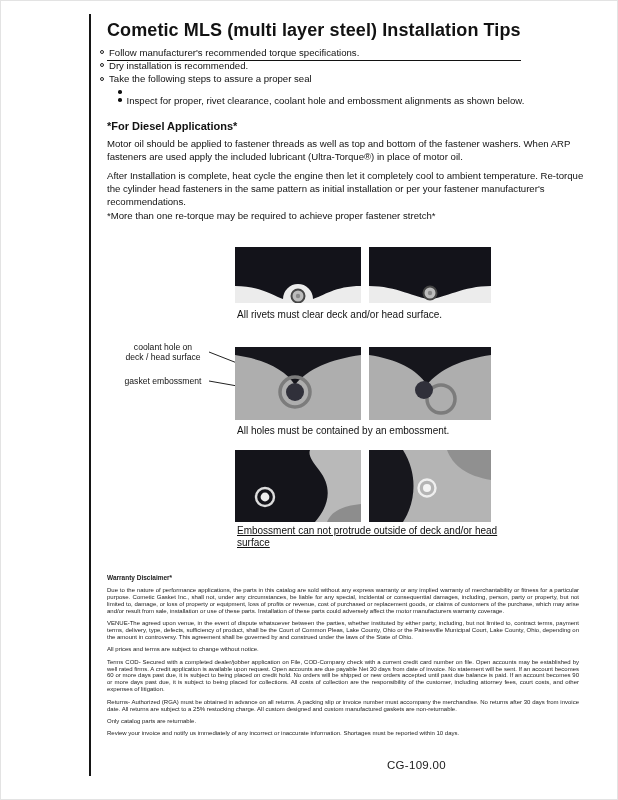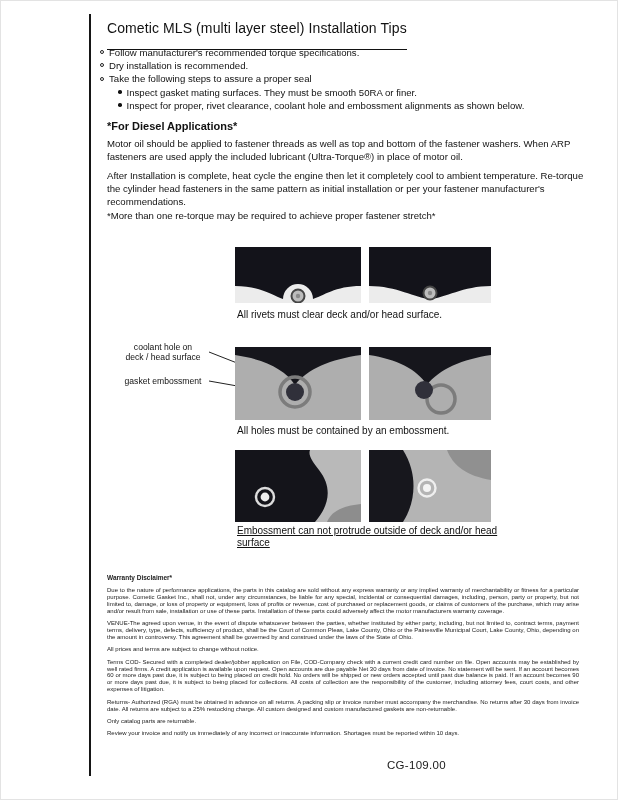--- a/index.html
+++ b/index.html
@@ -4,22 +4,22 @@
 <style>
   * { margin:0; padding:0; box-sizing:border-box; }
   html,body { background:#ffffff; }
   .page {
     position:relative; width:618px; height:800px; background:#ffffff;
     font-family:"Liberation Sans", sans-serif; color:#121212; overflow:hidden;
     border:1px solid #e3e3e3;
   }
   .left-rule { position:absolute; left:88px; top:13px; width:2px; height:762px; background:#161616; }
   .title {
-    position:absolute; left:106px; top:19px; font-size:14px; font-weight:normal;
-    padding-bottom:13px; border-bottom:1.6px solid #121212; letter-spacing:.1px;
+    position:absolute; left:106px; top:19px; font-size:18px; font-weight:bold;
+    padding-bottom:19px; border-bottom:1.6px solid #121212; letter-spacing:.1px;
   }
   .tips { position:absolute; left:99px; top:45px; font-size:9.6px; line-height:13.2px; }
   .b-row { display:flex; align-items:flex-start; }
   .o-bullet { width:4px; height:4px; border:1px solid #222; border-radius:50%; margin:4.2px 5px 0 0; flex:none; }
   .sub { margin-left:17px; }
   .d-bullet { width:3.5px; height:3.5px; background:#111; border-radius:50%; margin:4.6px 5px 0 1px; flex:none; }
   .h-diesel { position:absolute; left:106px; top:119px; font-size:11px; font-weight:bold; }
   .para { position:absolute; left:106px; width:478px; font-size:9.6px; line-height:12.8px; }
   .p1 { top:137px; } .p2 { top:169px; } .note { top:209px; }
   .col-label { position:absolute; font-size:11.5px; letter-spacing:.4px; text-align:center; color:#1a1a1a;margin-top:28px; }
@@ -53,21 +53,20 @@
     <div class="b-row">
       <span class="o-bullet"></span>
       <span>Dry installation is recommended.</span>
     </div>
     <div class="b-row">
       <span class="o-bullet"></span>
       <span>Take the following steps to assure a proper seal</span>
     </div>
     <div class="b-row sub">
       <span class="d-bullet"></span>
-      <span>Inspect gasket mating surfaces.  They must be smooth 50RA or finer.</span>
     </div>
     <div class="b-row sub">
       <span class="d-bullet"></span>
       <span>Inspect for proper, rivet clearance, coolant hole and embossment alignments as shown below.</span>
     </div>
   </div>
 
   <div class="h-diesel">*For Diesel Applications*</div>
   <div class="para p1">Motor oil should be applied to fastener threads as well as top and bottom of the fastener washers. When ARP fasteners are used apply the included lubricant (Ultra-Torque®) in place of motor oil.</div>
   <div class="para p2">After Installation is complete, heat cycle the engine then let it completely cool to ambient temperature. Re-torque the cylinder head fasteners in the same pattern as initial installation or per your fastener manufacturer's recommendations.</div>

